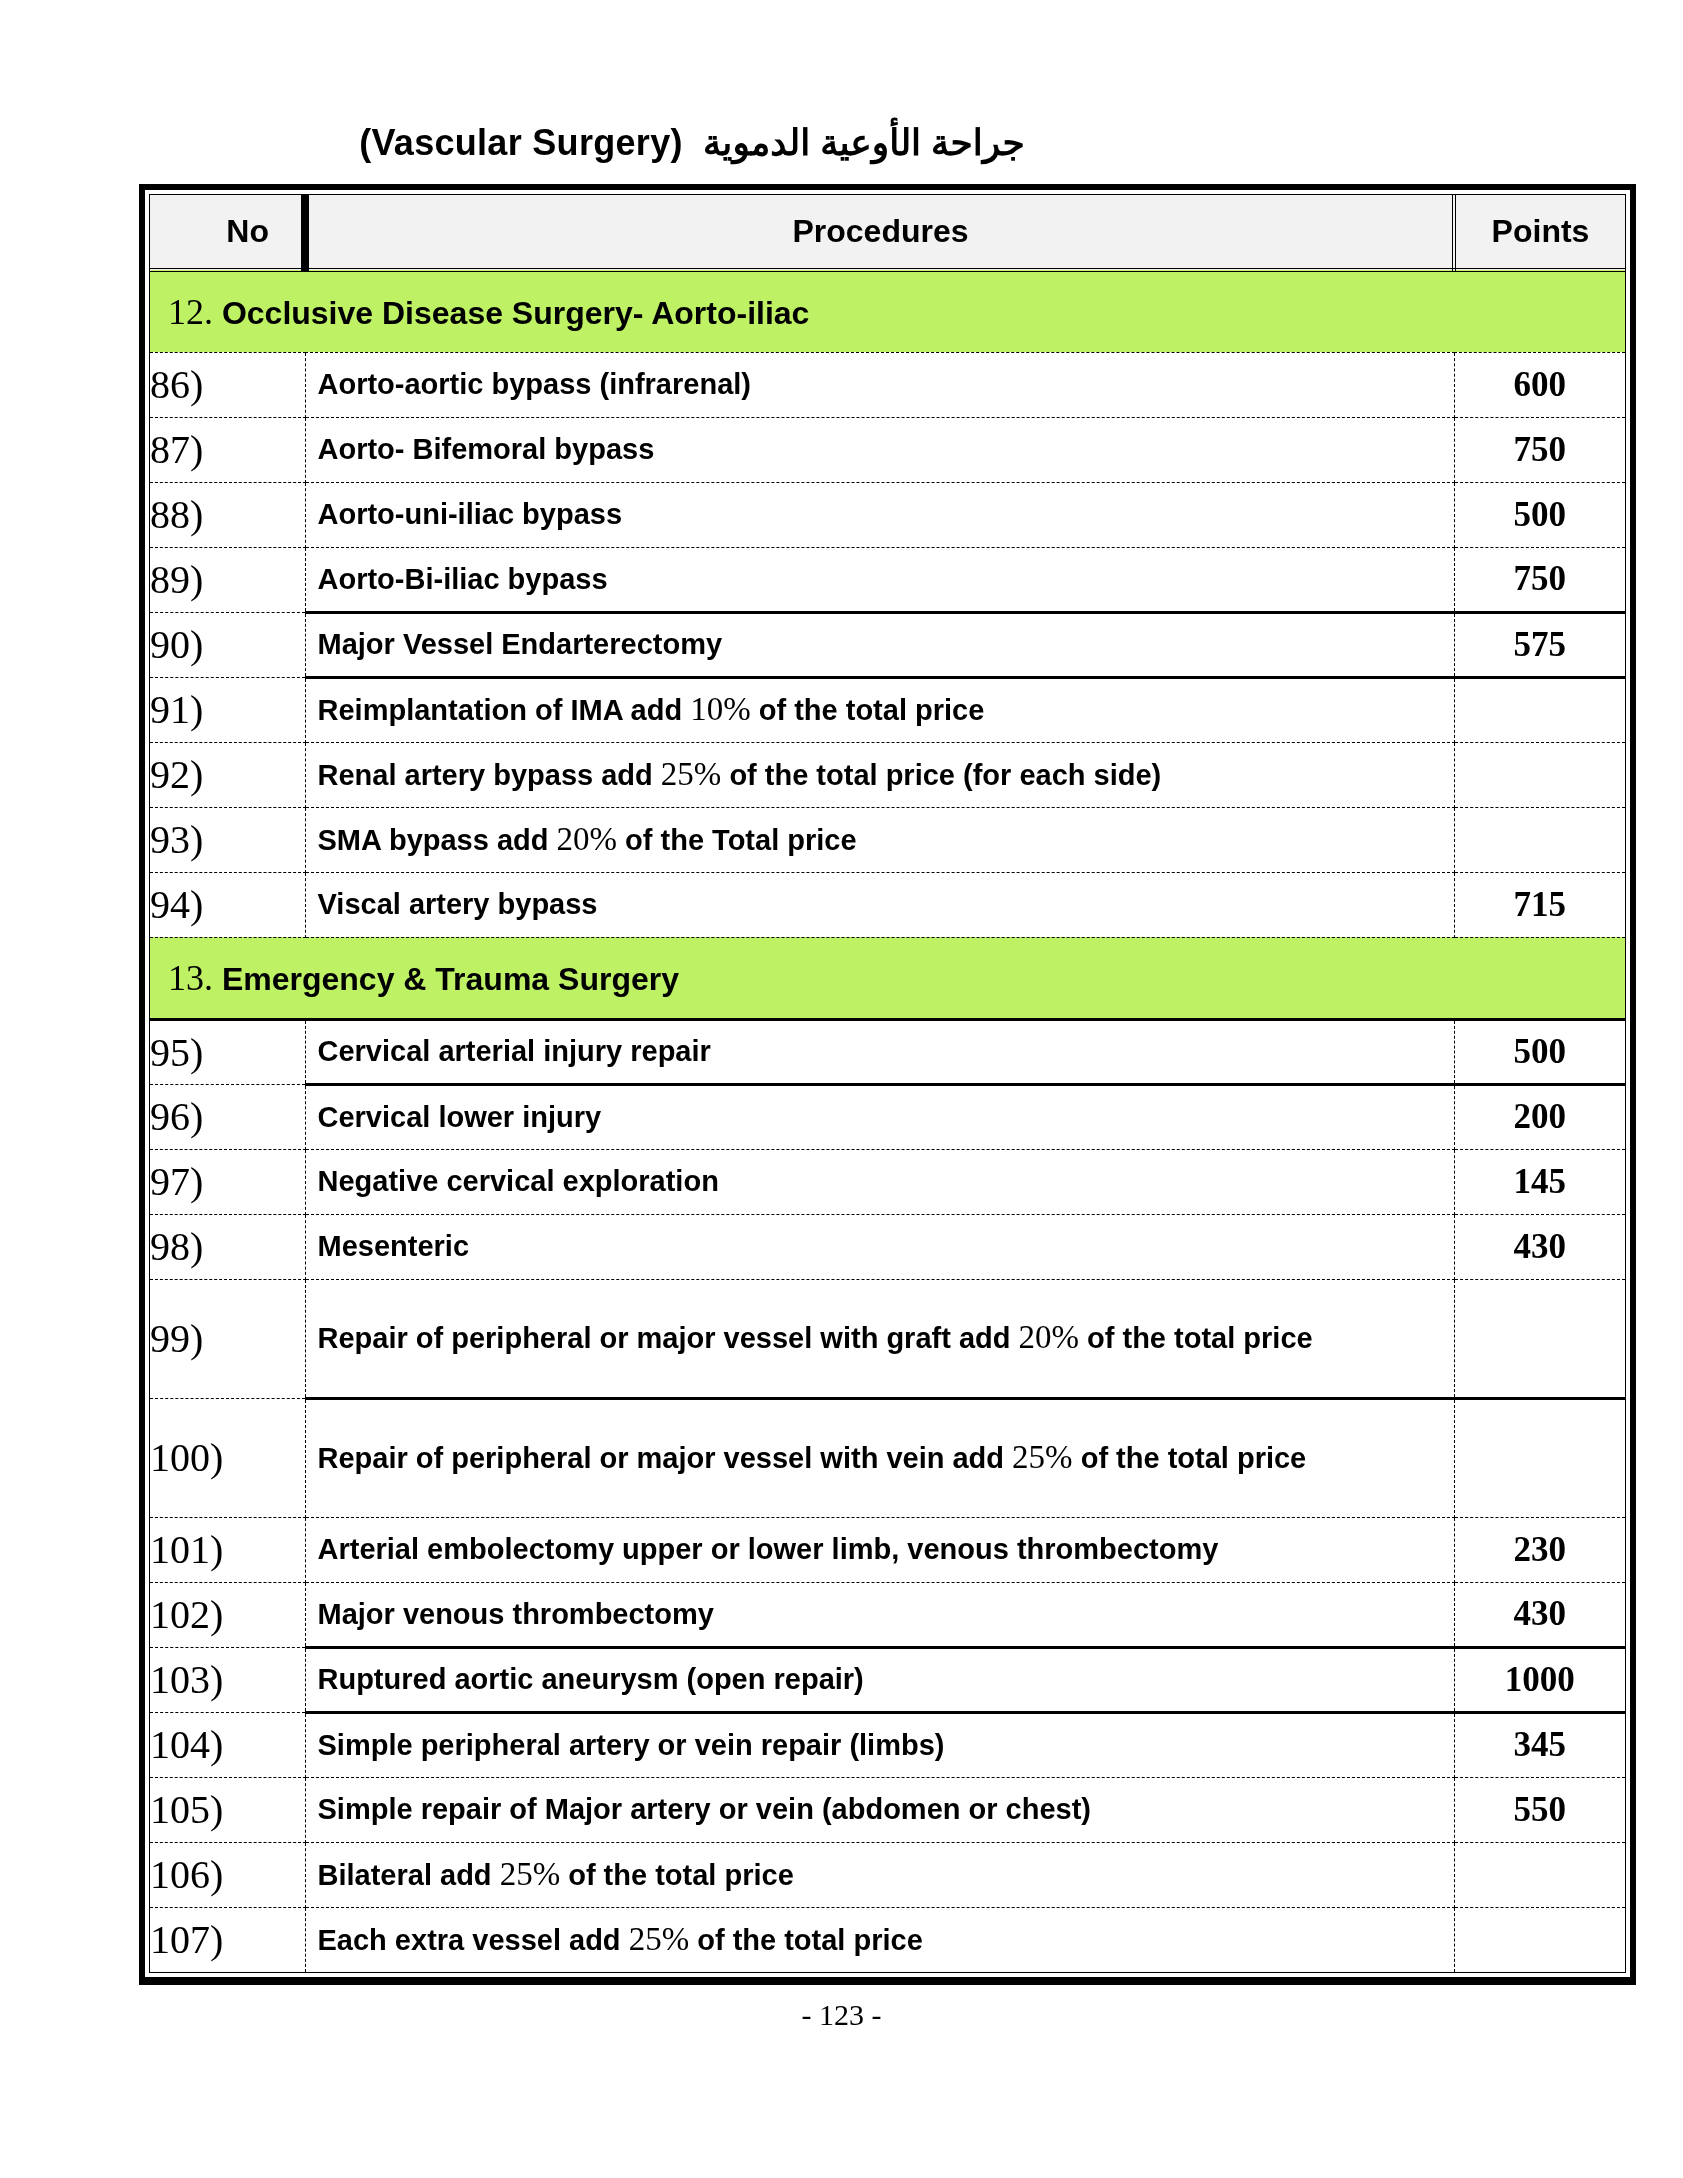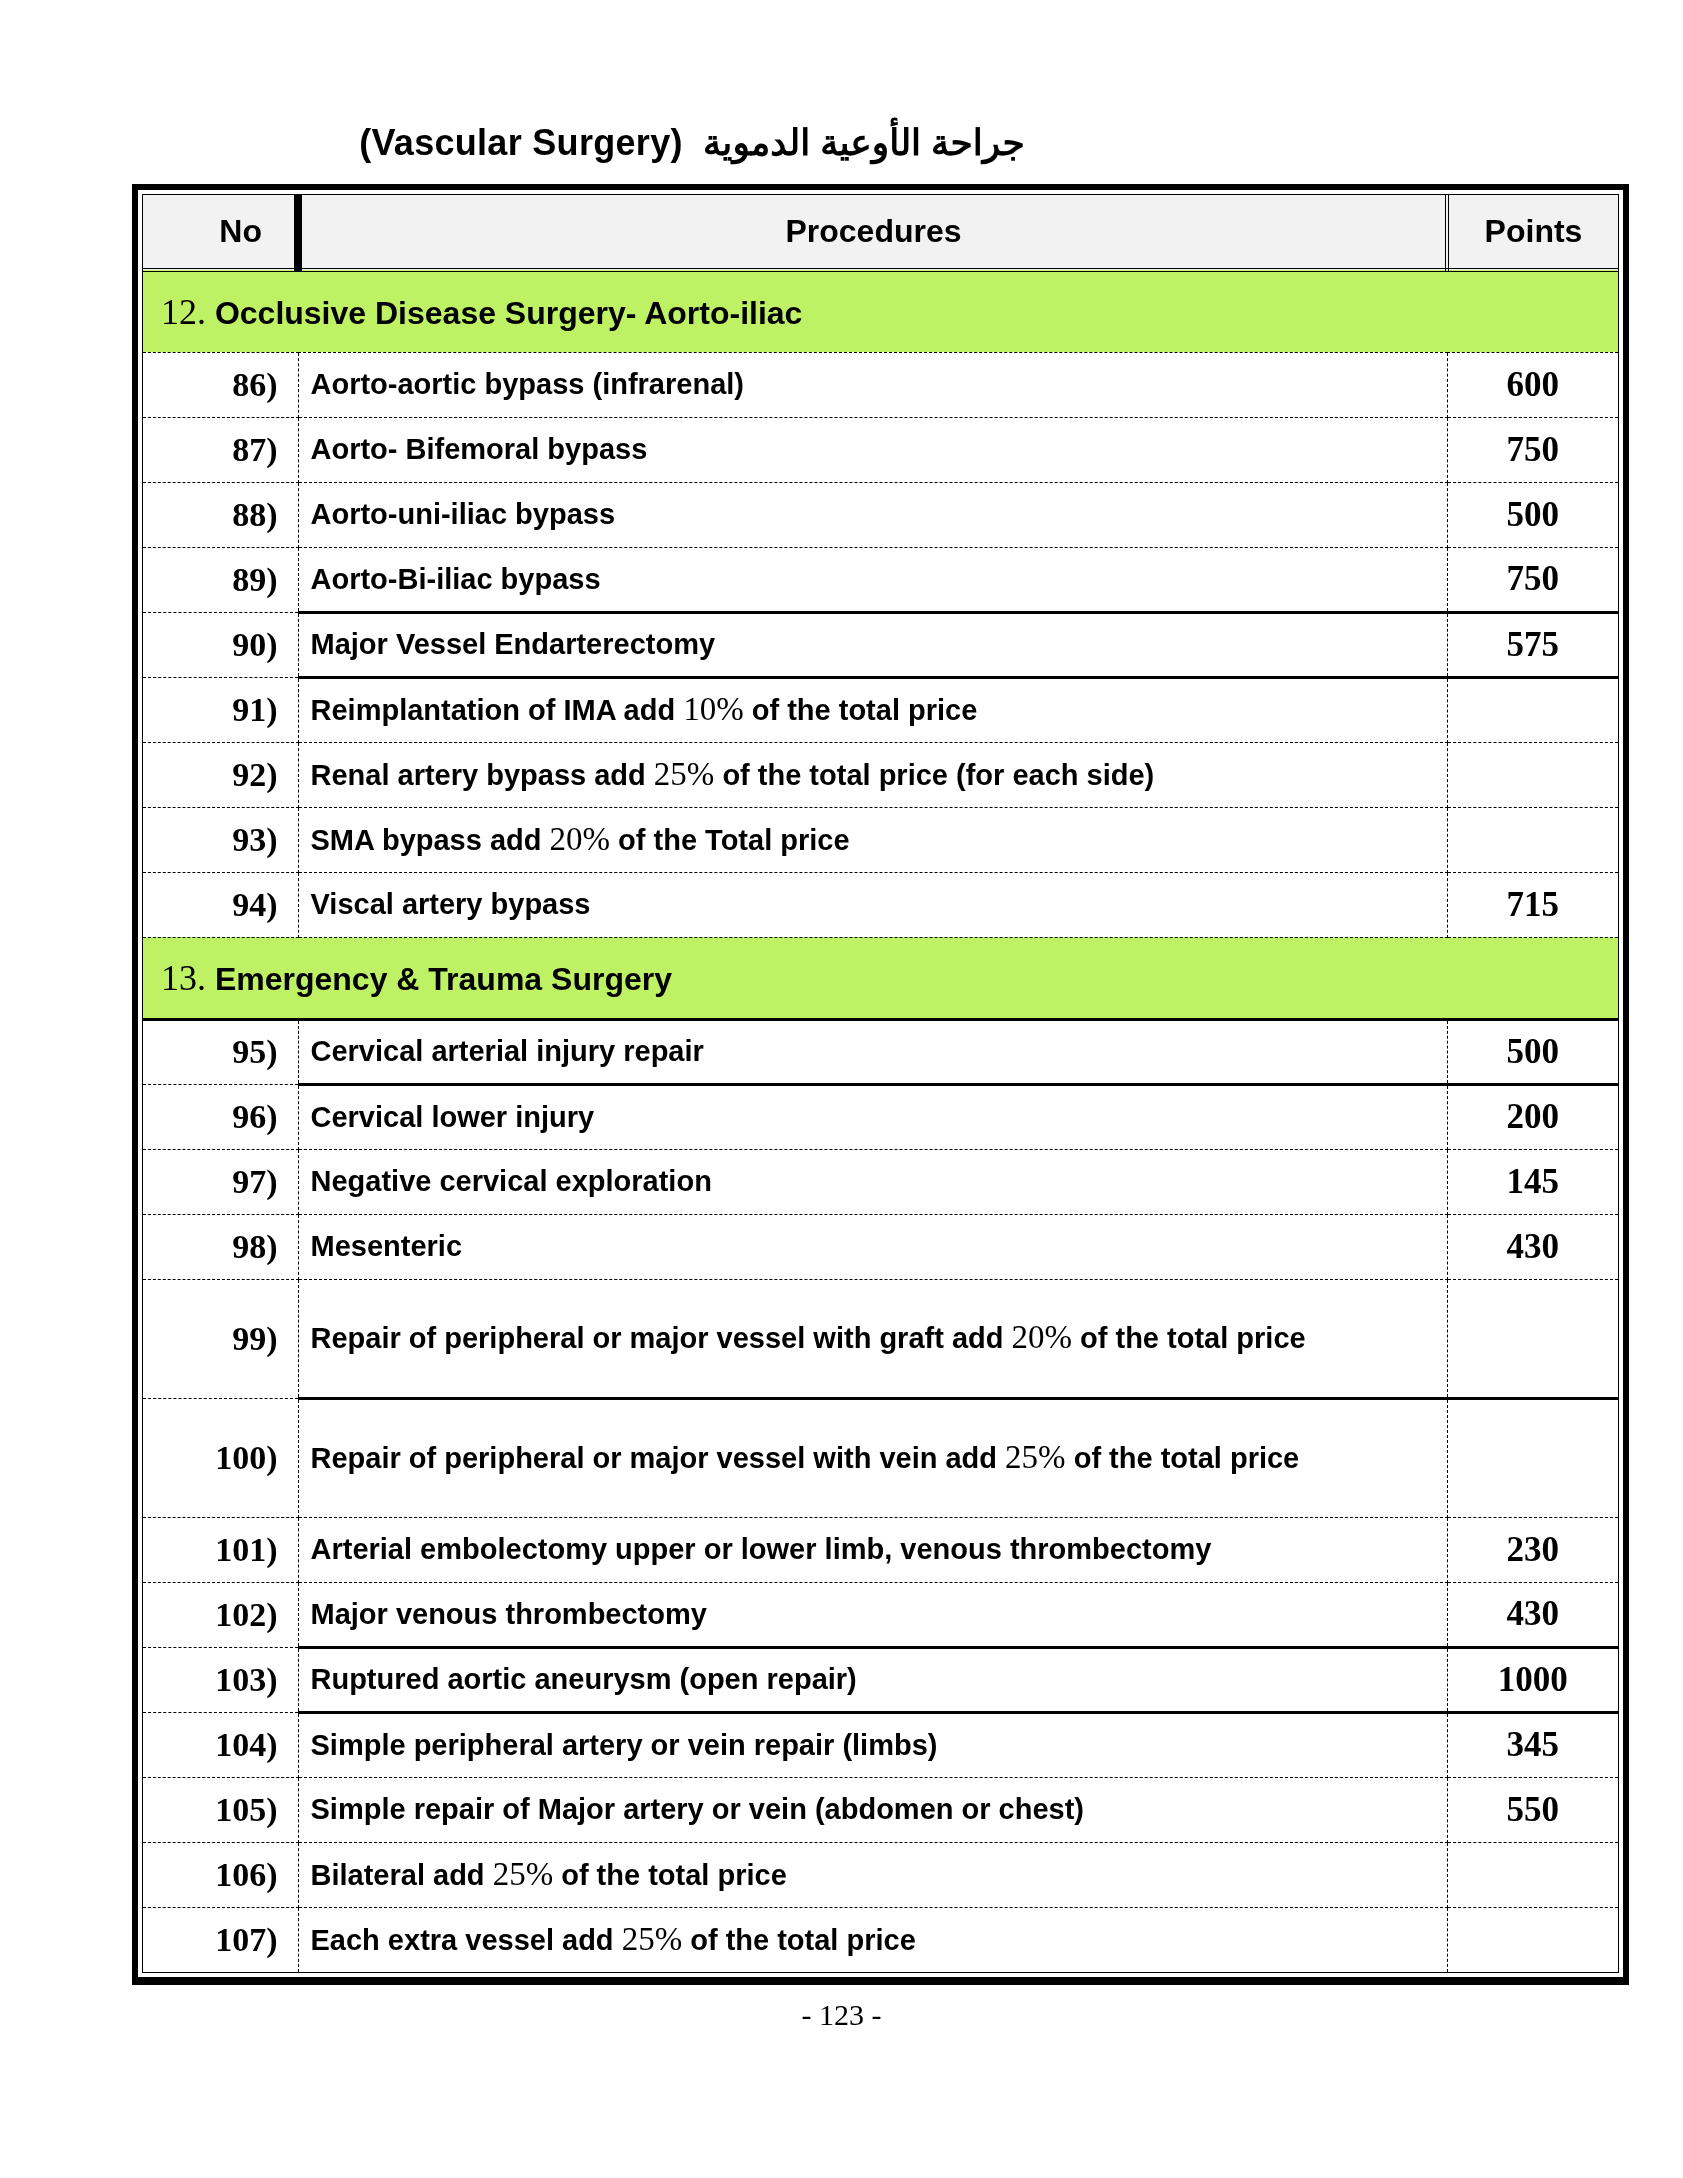--- a/index.html
+++ b/index.html
@@ -4,21 +4,21 @@
 <style>
   html, body { margin: 0; padding: 0; background: #ffffff; }
   body { width: 1683px; height: 2178px; position: relative; overflow: hidden; color: #000; }
   .title {
     position: absolute; left: 0; width: 1384px; top: 117px; text-align: center;
     font-family: "Liberation Sans", sans-serif; font-weight: bold; font-size: 36px;
     line-height: 51px; letter-spacing: 0.3px;
   }
   .title .ar { unicode-bidi: isolate; direction: rtl; display: inline-block; margin-left: 10px; }
   .table-wrap {
-    position: absolute; left: 132px; top: 184px; width: 1497px;
+    position: absolute; left: 139px; top: 184px; width: 1497px;
     border: 6px solid #000; box-sizing: border-box;
     border-bottom-width: 8px;
   }
   .table-inner {
     margin: 4px 4px 4px 4px; border: 1.5px solid #000; box-sizing: border-box;
   }
   table { border-collapse: collapse; width: 100%; table-layout: fixed; }
   td, th { padding: 0; box-sizing: border-box; }
   col.c-no { width: 155px; }
   col.c-proc { width: 1149px; }
@@ -37,22 +37,22 @@
     background: #bef264; height: 82px;
     font-family: "Liberation Sans", sans-serif; font-weight: bold; font-size: 32px;
     padding-left: 18px; border-bottom: 1.5px dashed #000;
   }
   tr.section .sec-num { font-family: "Liberation Serif", serif; font-weight: normal; font-size: 36px; }
 
   tr.row td { height: 65px; border-bottom: 1.5px dashed #000; vertical-align: middle; }
   tr.row.tall td { height: 119px; }
   tr.row.solid td.proc, tr.row.solid td.pts { border-bottom: 3.5px solid #000; }
   tr.row td.no {
-    text-align: right; padding-right: 20px;
-    font-family: "Liberation Serif", serif; font-weight: bold; font-size: 34px;
+    text-align: left; padding-right: 20px;
+    font-family: "Liberation Serif", serif; font-weight: normal; font-size: 40px;
     border-right: 1.5px dashed #000;
   }
   tr.row td.proc {
     padding-left: 12px; padding-right: 10px;
     font-family: "Liberation Sans", sans-serif; font-weight: bold; font-size: 29px;
     line-height: 59px; border-right: 1.5px dashed #000;
   }
   tr.row td.proc .num { font-family: "Liberation Serif", serif; font-weight: normal; font-size: 33px; }
   tr.row td.pts {
     text-align: center;

